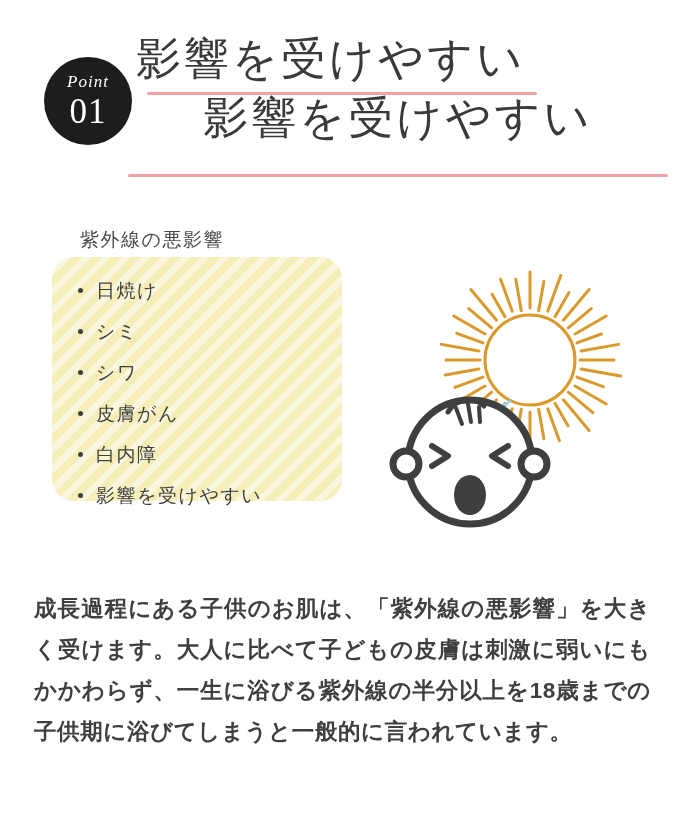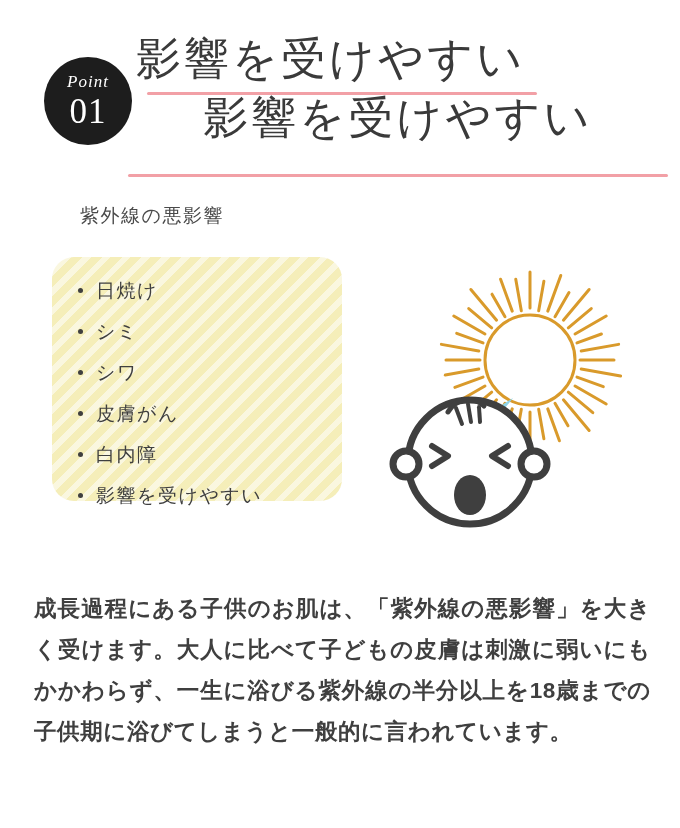--- a/index.html
+++ b/index.html
@@ -87,21 +87,21 @@
 
   
   .middle {
     position: relative;
     height: 355px;
   }
 
   .list-heading {
     position: absolute;
     left: 80px;
-    top: 8px;
+    top: 32px;
     font-size: 19px;
     letter-spacing: 1.5px;
     color: #4a4a4a;
   }
 
   .list-card {
     position: absolute;
     left: 52px;
     top: 62px;
     width: 290px;

